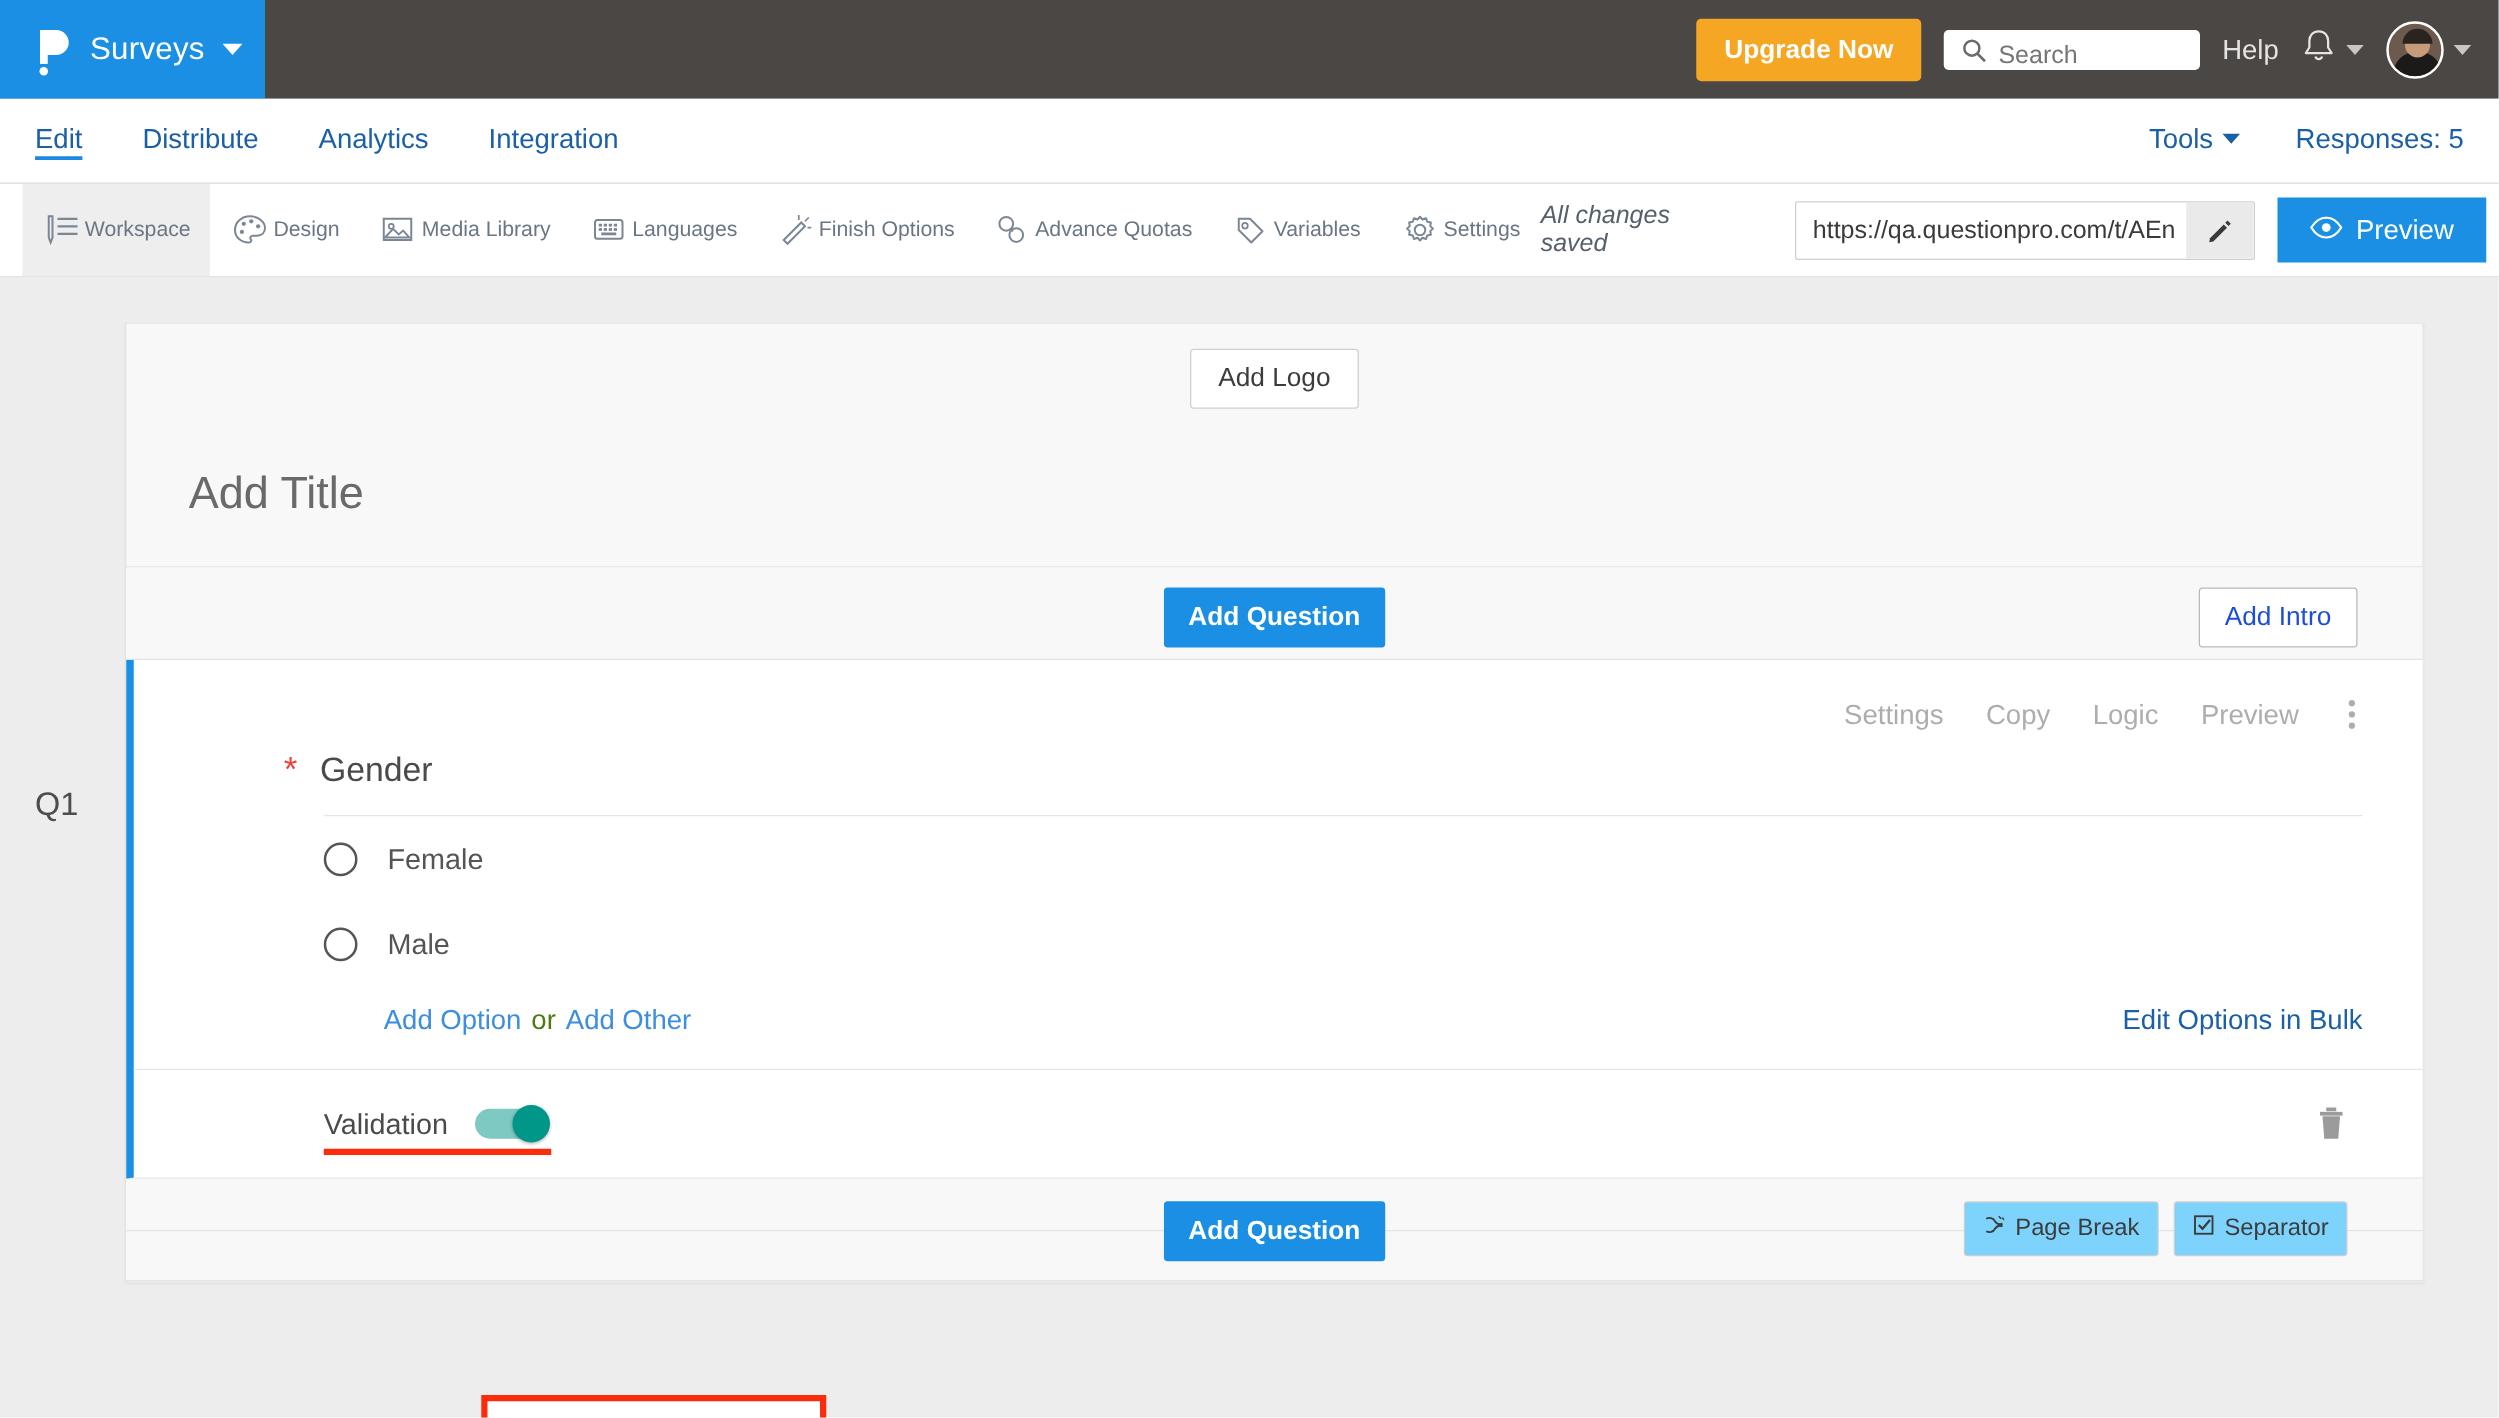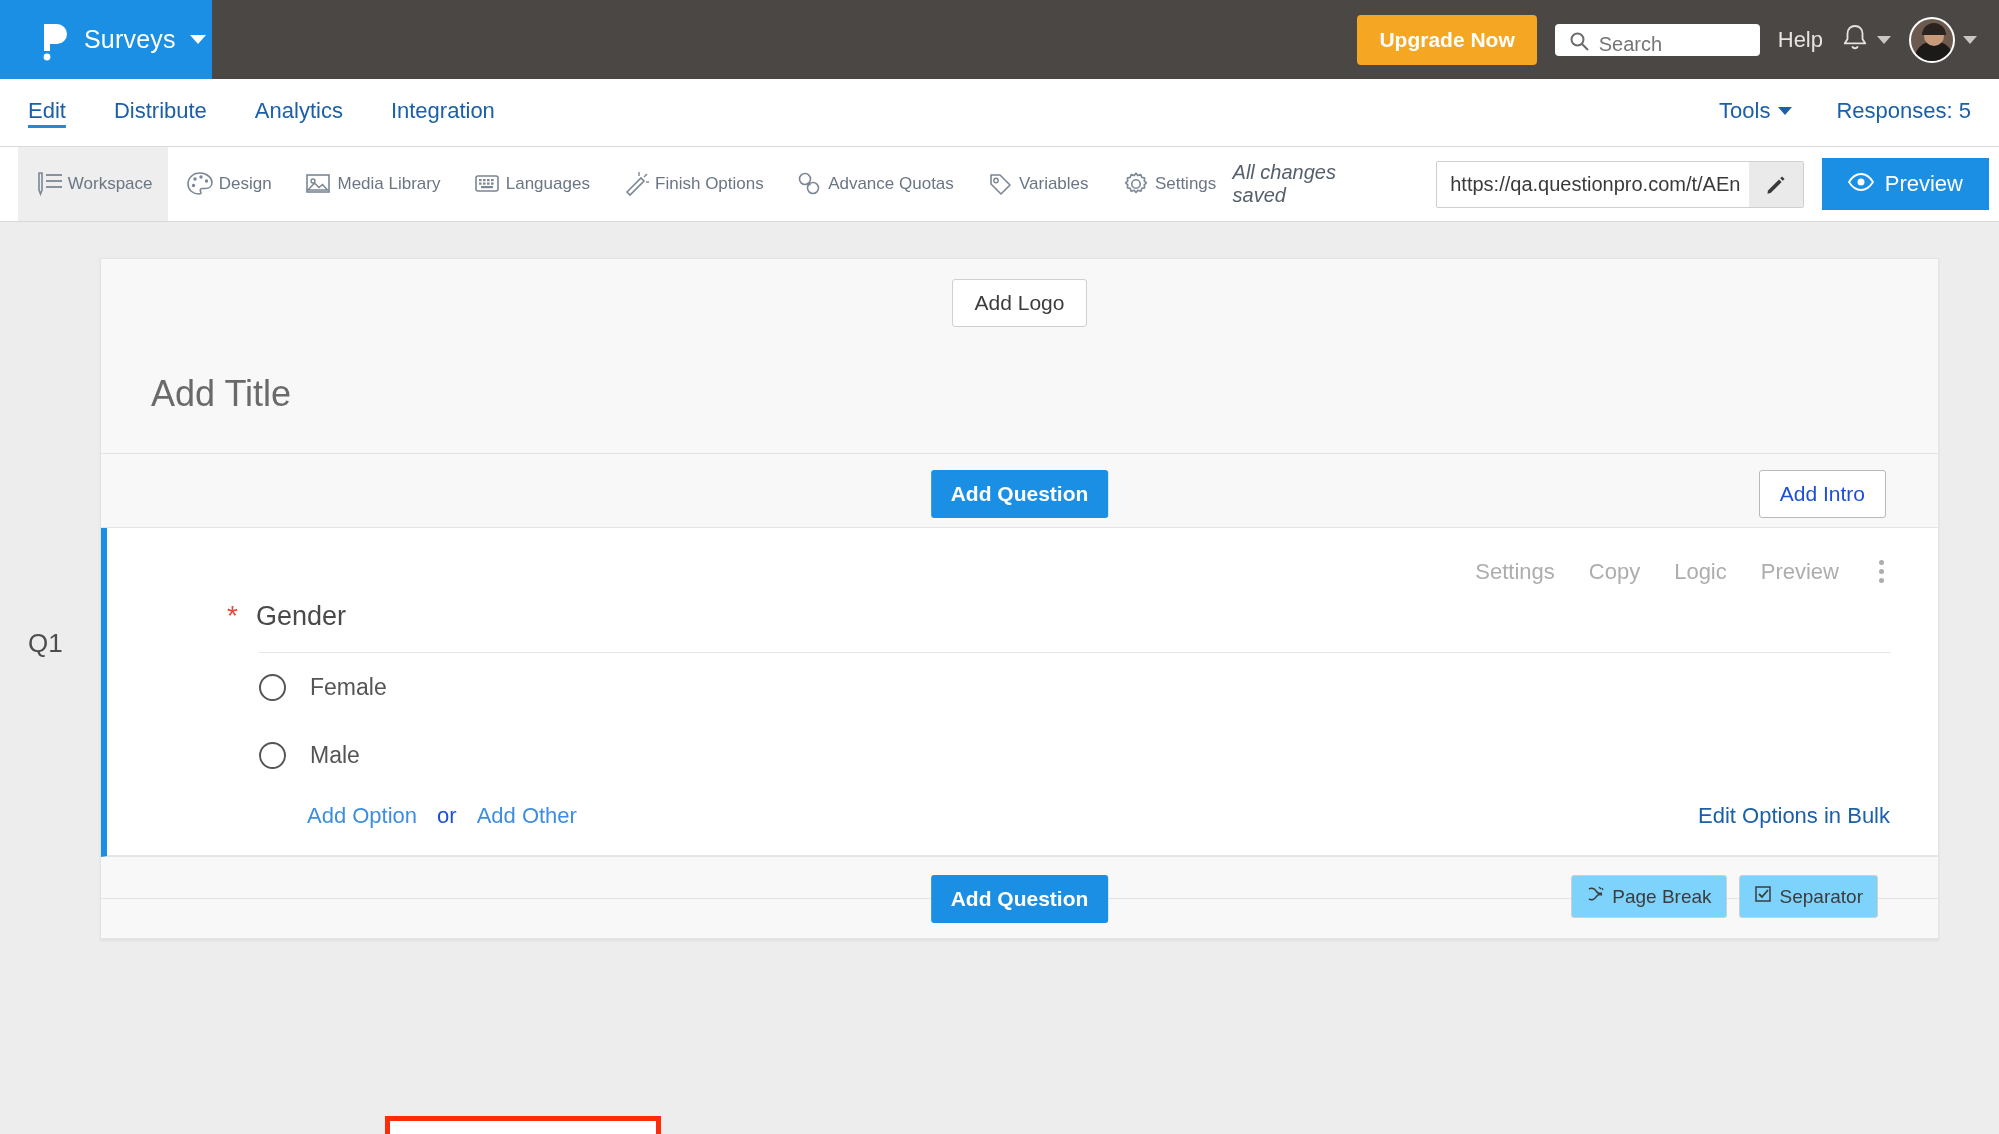--- a/index.html
+++ b/index.html
@@ -13,21 +13,21 @@
   
   .topbar {
     height: 79px; width: 100%;
     background: #4a4745;
     display: flex; align-items: stretch;
     position: relative;
   }
   .brand-block {
     width: 212px; background: #1a8fe3;
     display: flex; align-items: center; gap: 14px;
-    padding-left: 38px;
+    padding-left: 26px;
   }
   .logo-q {
     width: 32px; height: 40px; position: relative;
     flex: 0 0 auto;
   }
   .logo-q svg { display:block; }
   .brand-label {
     color: #fff; font-size: 25px; letter-spacing: .2px;
   }
   .caret-dn {
@@ -229,21 +229,21 @@
   .radio {
     width: 27px; height: 27px; border: 2px solid #555; border-radius: 50%;
     flex: 0 0 auto; cursor: pointer; background: #fff;
   }
   .opt-label { font-size: 23px; color: #555; }
   .addopt-row {
     display: flex; align-items: center;
     padding: 14px 48px 26px 200px; font-size: 22px;
   }
   .link-blue { color: #3d8ee0; cursor: pointer; }
-  .or-text { color: #1d4ed8; margin: 0 20px; }
+  .or-text { color: #4d7c0f; margin: 0 8px; }
   .bulk-link { margin-left: auto; color: #1b5fa8; font-size: 22px; cursor: pointer; }
   .q-divider { border-top: 1px solid #e6e6e6; }
 
   .validation-row {
     display: flex; align-items: center; height: 86px;
     padding-left: 152px; position: relative;
   }
   .val-label { font-size: 23px; color: #4a4a4a; }
   .toggle {
     width: 56px; height: 24px; border-radius: 14px; background: #7ec9c2;
@@ -537,20 +537,34 @@
 
         <div class="addopt-row">
           <span class="link-blue">Add Option</span>
           <span class="or-text">or</span>
           <span class="link-blue">Add Other</span>
           <span class="bulk-link">Edit Options in Bulk</span>
         </div>
 
         <div class="q-divider"></div>
 
+        <div class="validation-row">
+          <span class="val-label">Validation</span>
+          <span class="toggle">
+              <span class="knob"></span>
+            </span>
+          <span class="hl-underline" style="left:152px; bottom:18px; width:182px;"></span>
+          <span class="trash-btn">
+            <svg width="26" height="30" viewBox="0 0 26 30">
+              <rect x="9" y="2" width="8" height="3" fill="#9b9b9b"></rect>
+              <rect x="4" y="5.5" width="18" height="3" fill="#9b9b9b"></rect>
+              <path d="M6 9 h14 l-1.4 18 h-11.2 z" fill="#9b9b9b"></path>
+            </svg>
+          </span>
+        </div>
       </div>
     </div>
 
     <div class="bottom-bar">
       <div class="hr-line"></div>
       <button class="addq-btn2">Add Question</button>
       <div class="chip-group">
         <button class="chip">
           <span>
             <svg width="18" height="18" viewBox="0 0 18 18">

